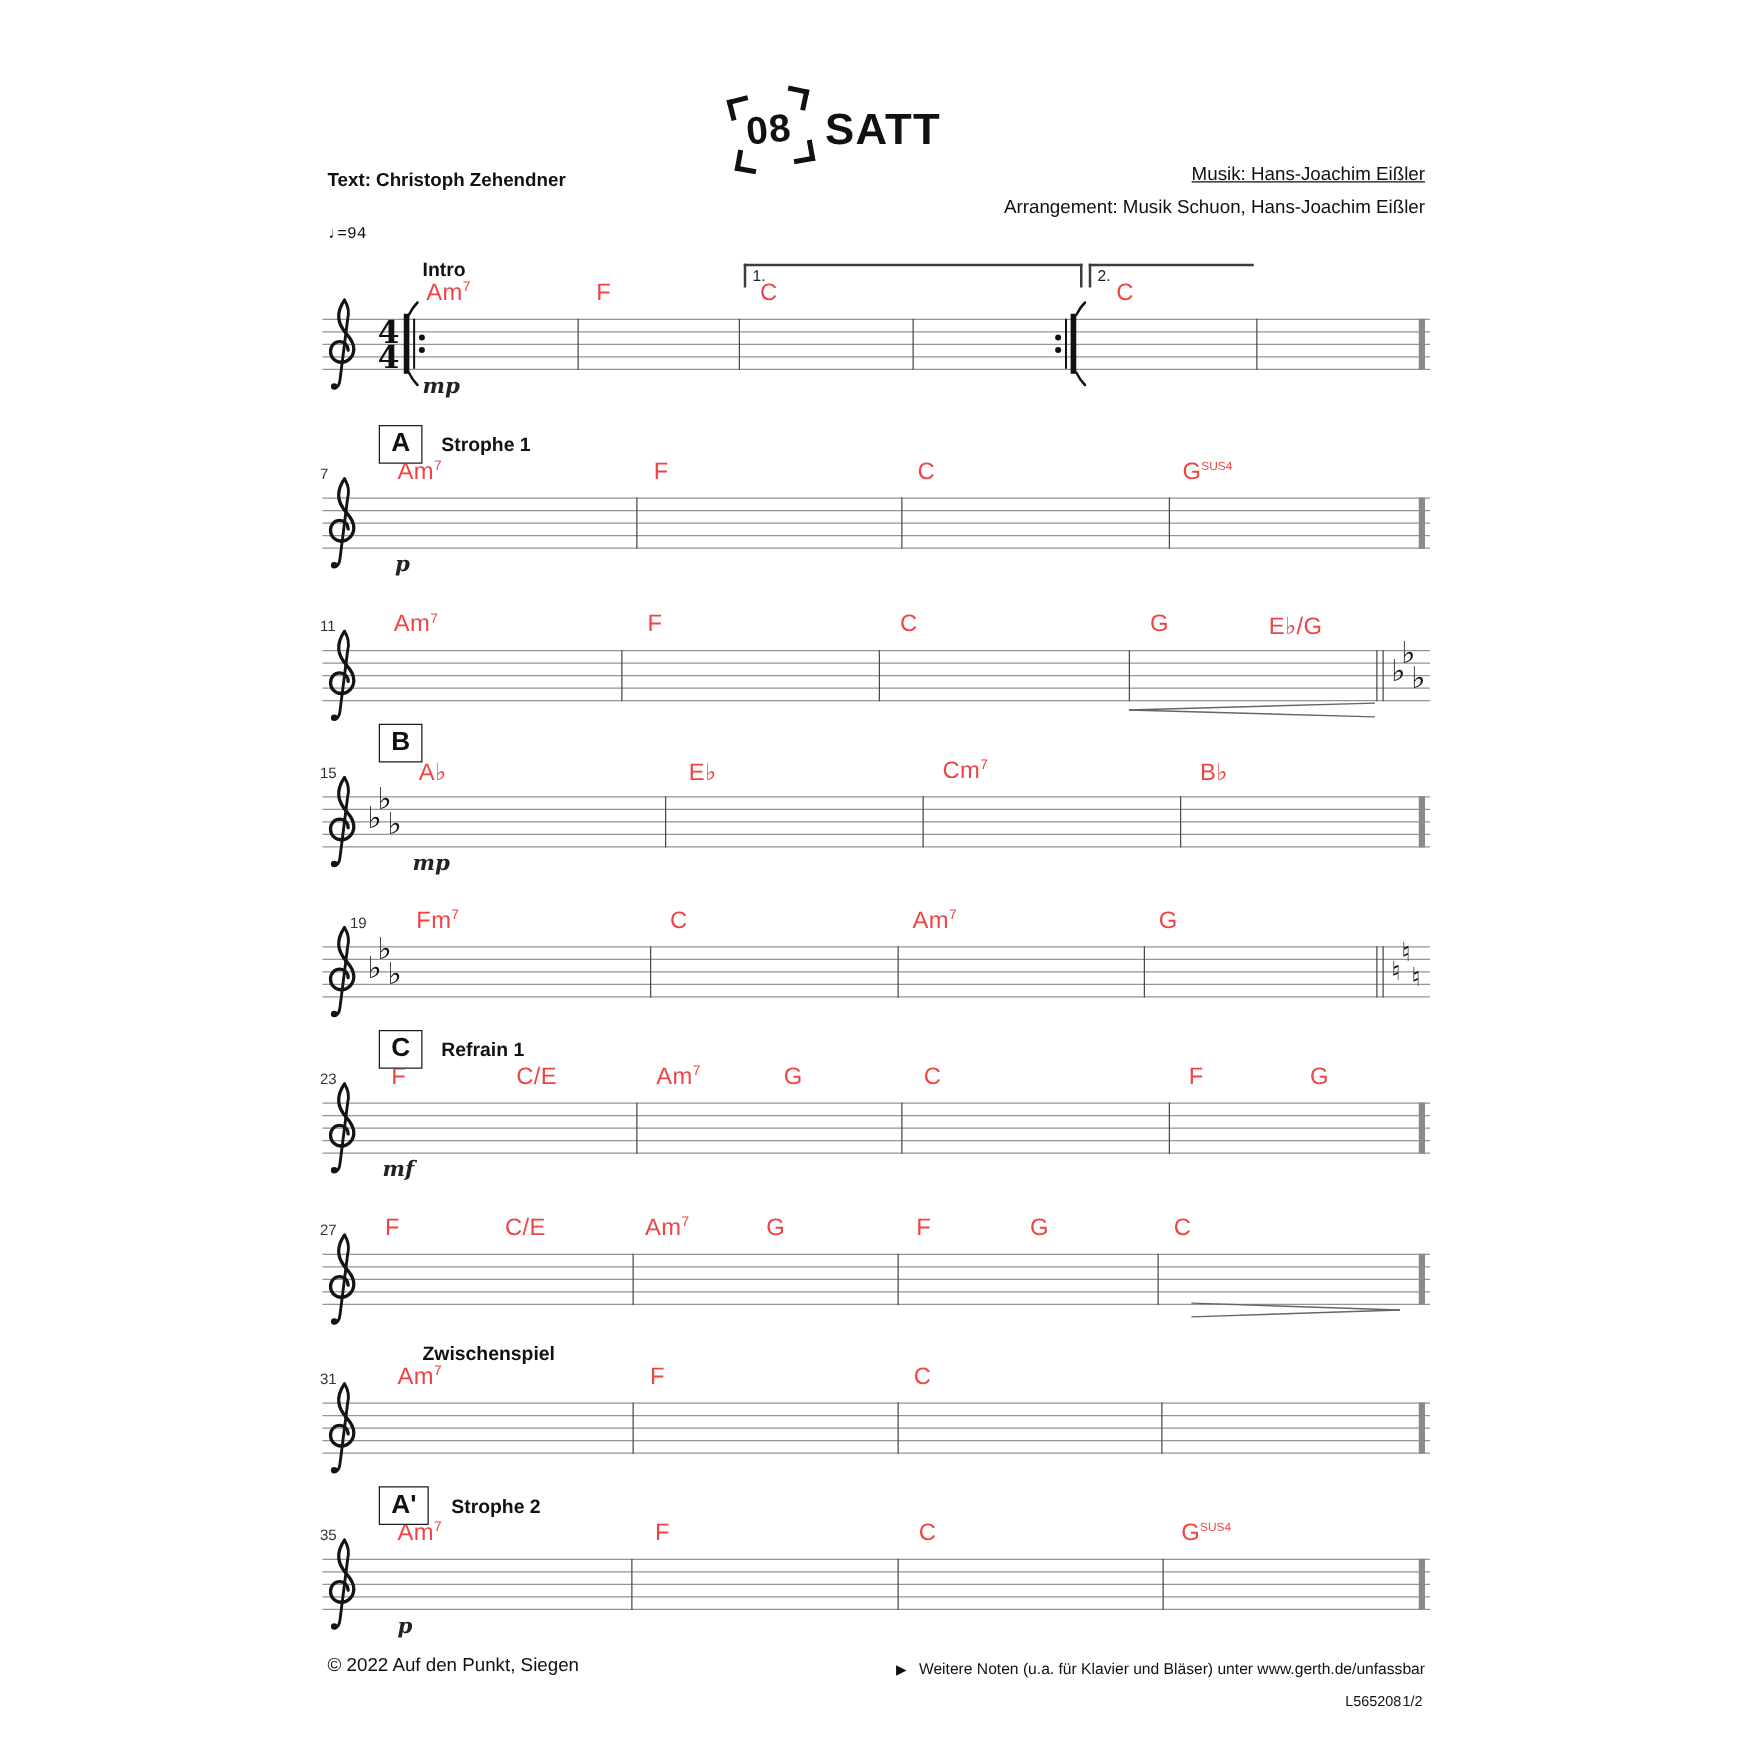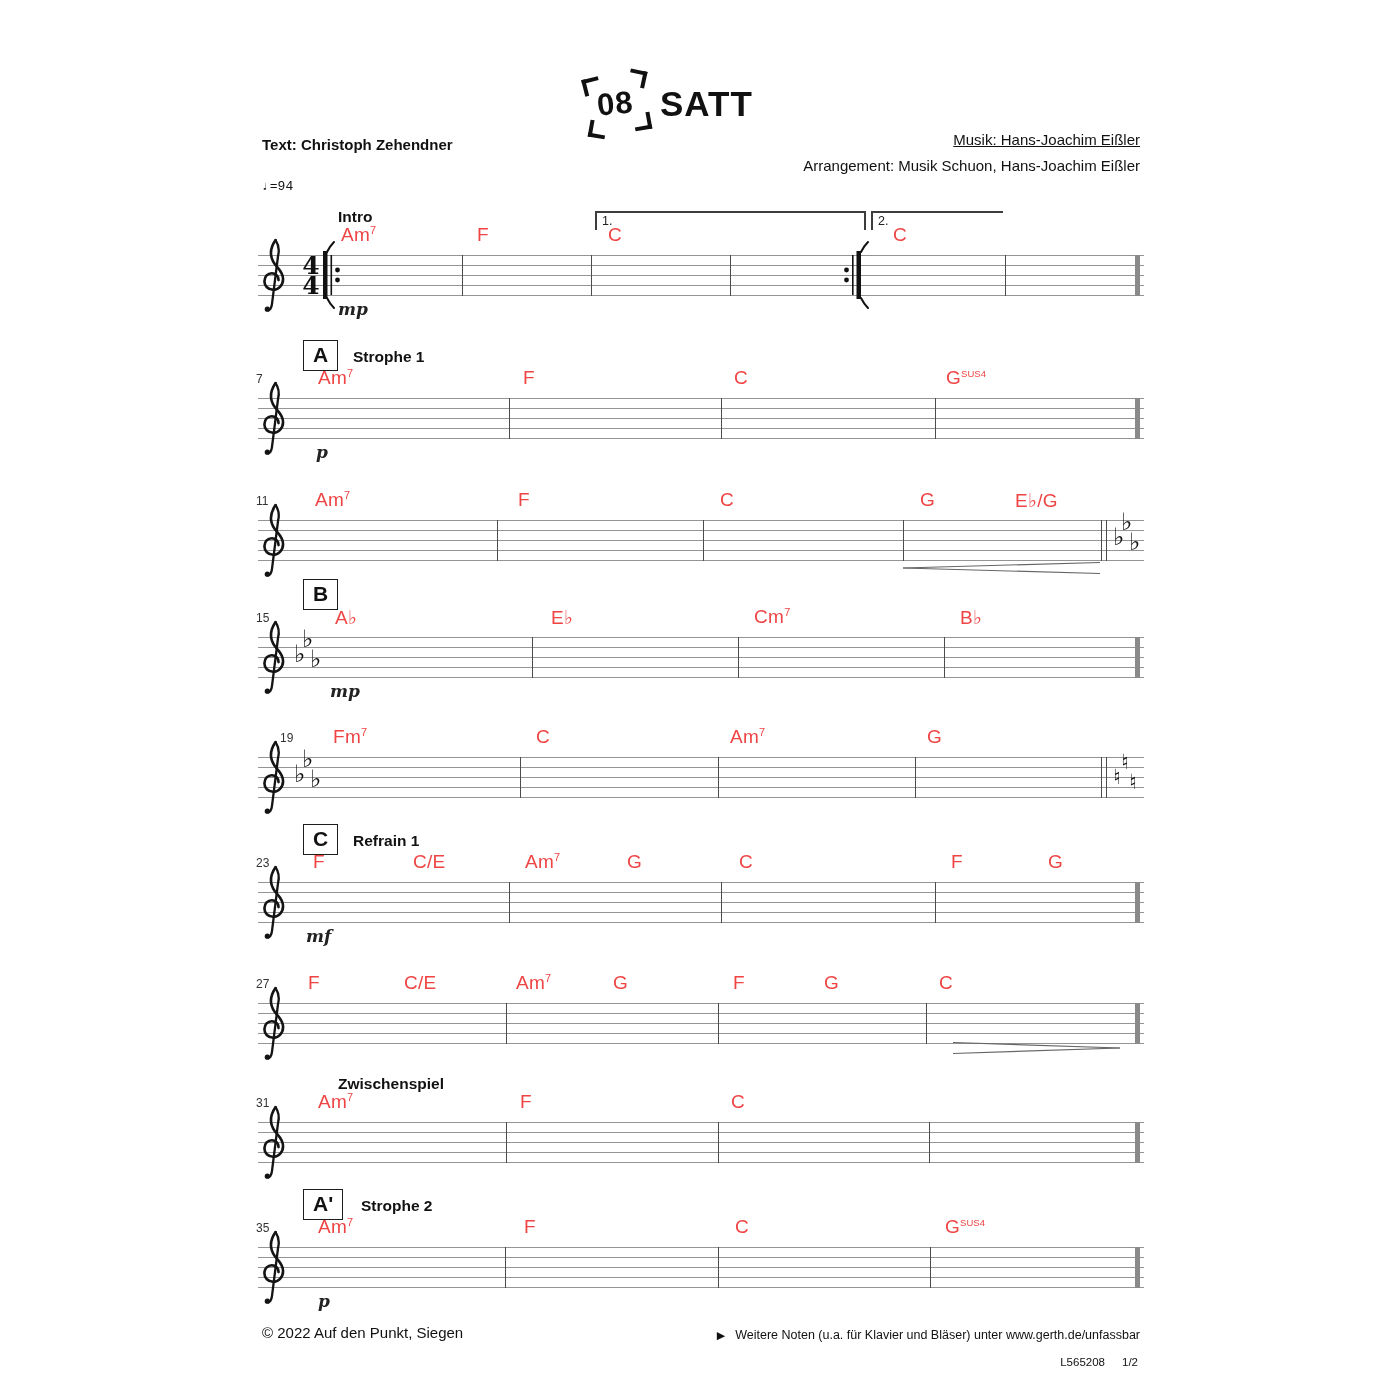--- a/index.html
+++ b/index.html
@@ -16,21 +16,21 @@
   .cm-bl{left:589px;top:121px;border-left:4.5px solid #111;border-bottom:4.5px solid #111;transform:rotate(10deg);}
   .cm-br{left:634px;top:113px;border-right:4.5px solid #111;border-bottom:4.5px solid #111;transform:rotate(-10deg);}
   
   #credit-text{position:absolute;left:262px;top:136px;font-size:15px;font-weight:bold;}
   #credit-musik{position:absolute;right:260px;top:131px;font-size:15px;text-align:left;text-decoration:underline;}
   #credit-arr{position:absolute;right:260px;top:157px;font-size:15px;text-align:right;}
   #tempo{position:absolute;left:262px;top:179px;font-size:13px;font-family:Liberation Mono, monospace;}
   #footer-copy{position:absolute;left:262px;top:1324px;font-size:15px;}
   #footer-note{position:absolute;right:260px;top:1328px;font-size:12.5px;}
   #footer-note .tri{font-family:"DejaVu Sans",sans-serif;font-size:11px;margin-right:10px;}
-  #footer-cat{position:absolute;right:262px;top:1356px;font-size:11.5px;display:flex;gap:17px;}
+  #footer-cat{position:absolute;right:262px;top:1356px;font-size:11.5px;display:flex;gap:1px;}
   
   .sline{position:absolute;height:1px;background:#949494;}
   .bar{position:absolute;width:1.4px;background:#4c4c4c;}
   .finalbar{position:absolute;width:5px;background:#8a8a8a;}
   .chord{position:absolute;font-size:19px;color:#ef4444;white-space:nowrap;letter-spacing:.3px;}
   .chord .sup{vertical-align:7px;letter-spacing:0;}
   .mnum{position:absolute;font-size:12px;color:#333;}
   .secbox{position:absolute;border:1.6px solid #1d1d1d;font-weight:bold;font-size:21px;
           padding:1px 9px 2px 9px;background:#fff;line-height:1.25;}
   .seclabel{position:absolute;font-weight:bold;font-size:15.5px;}

